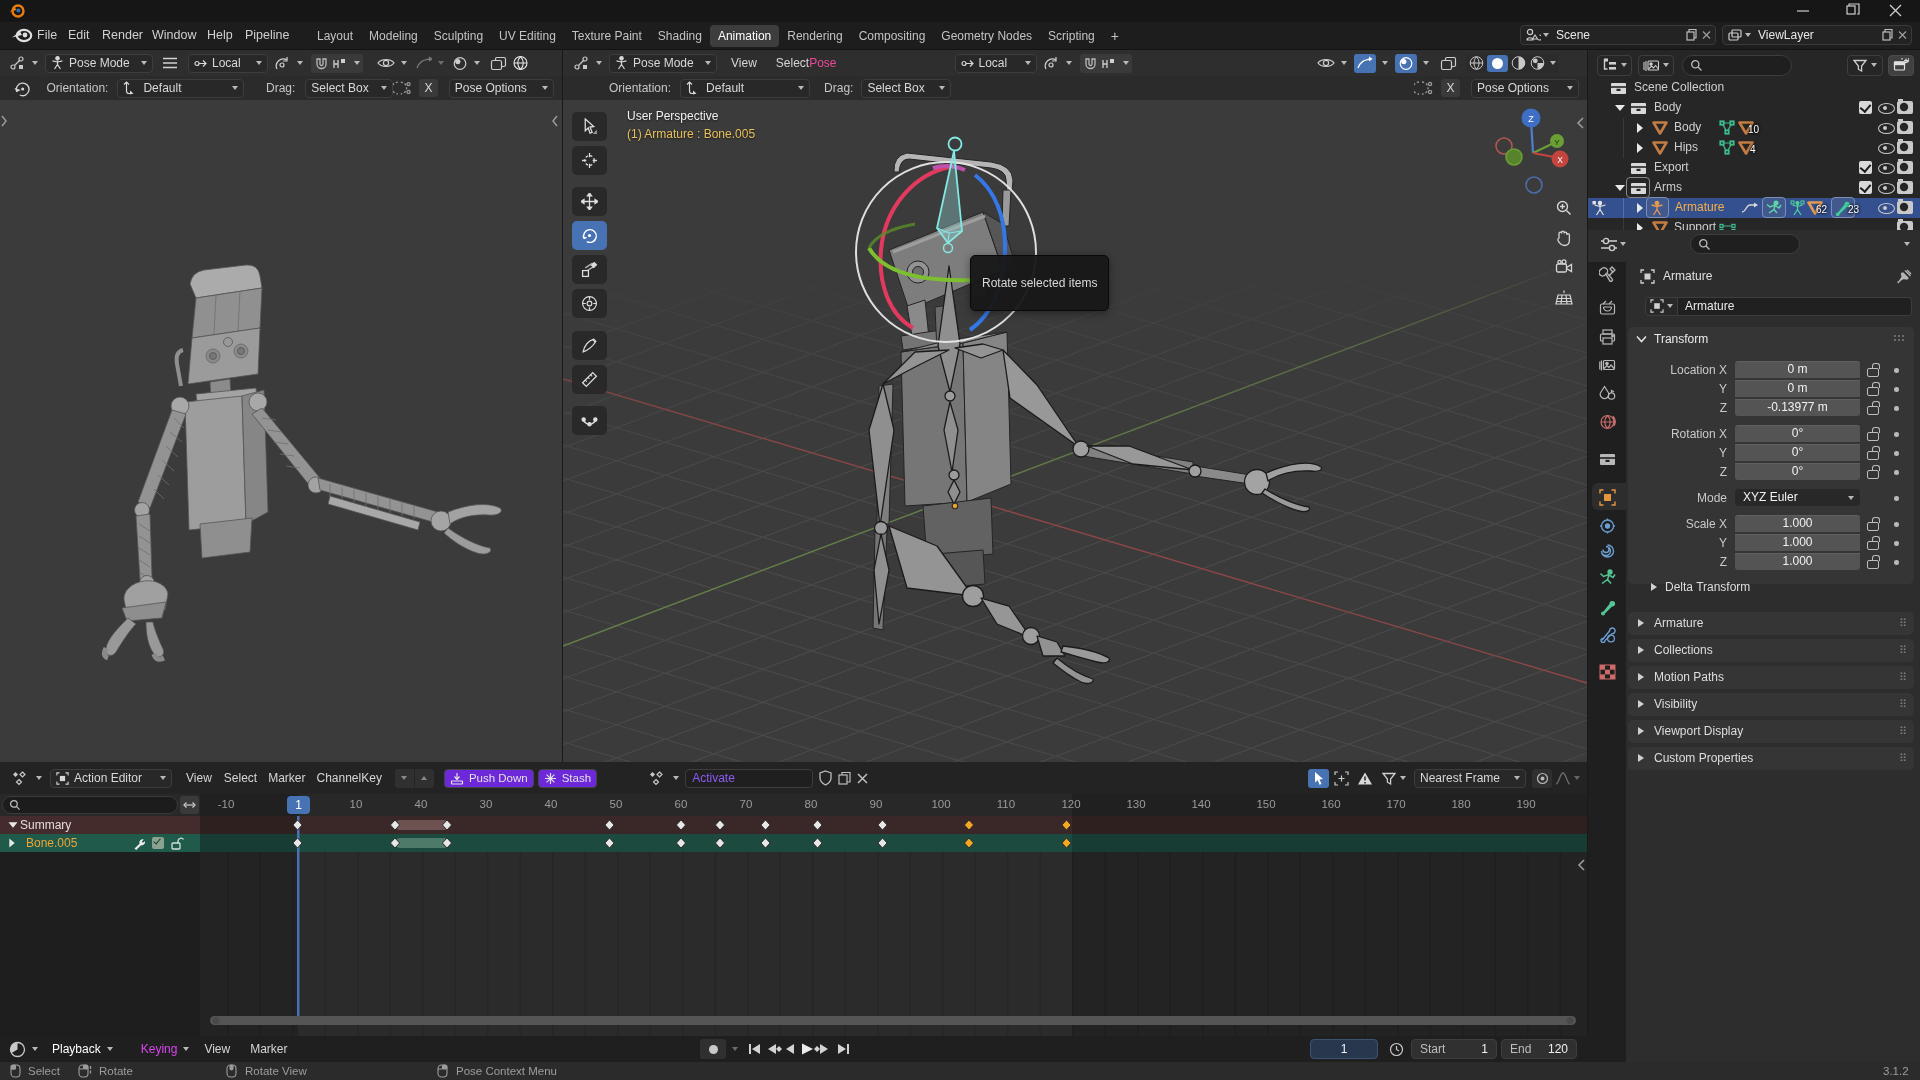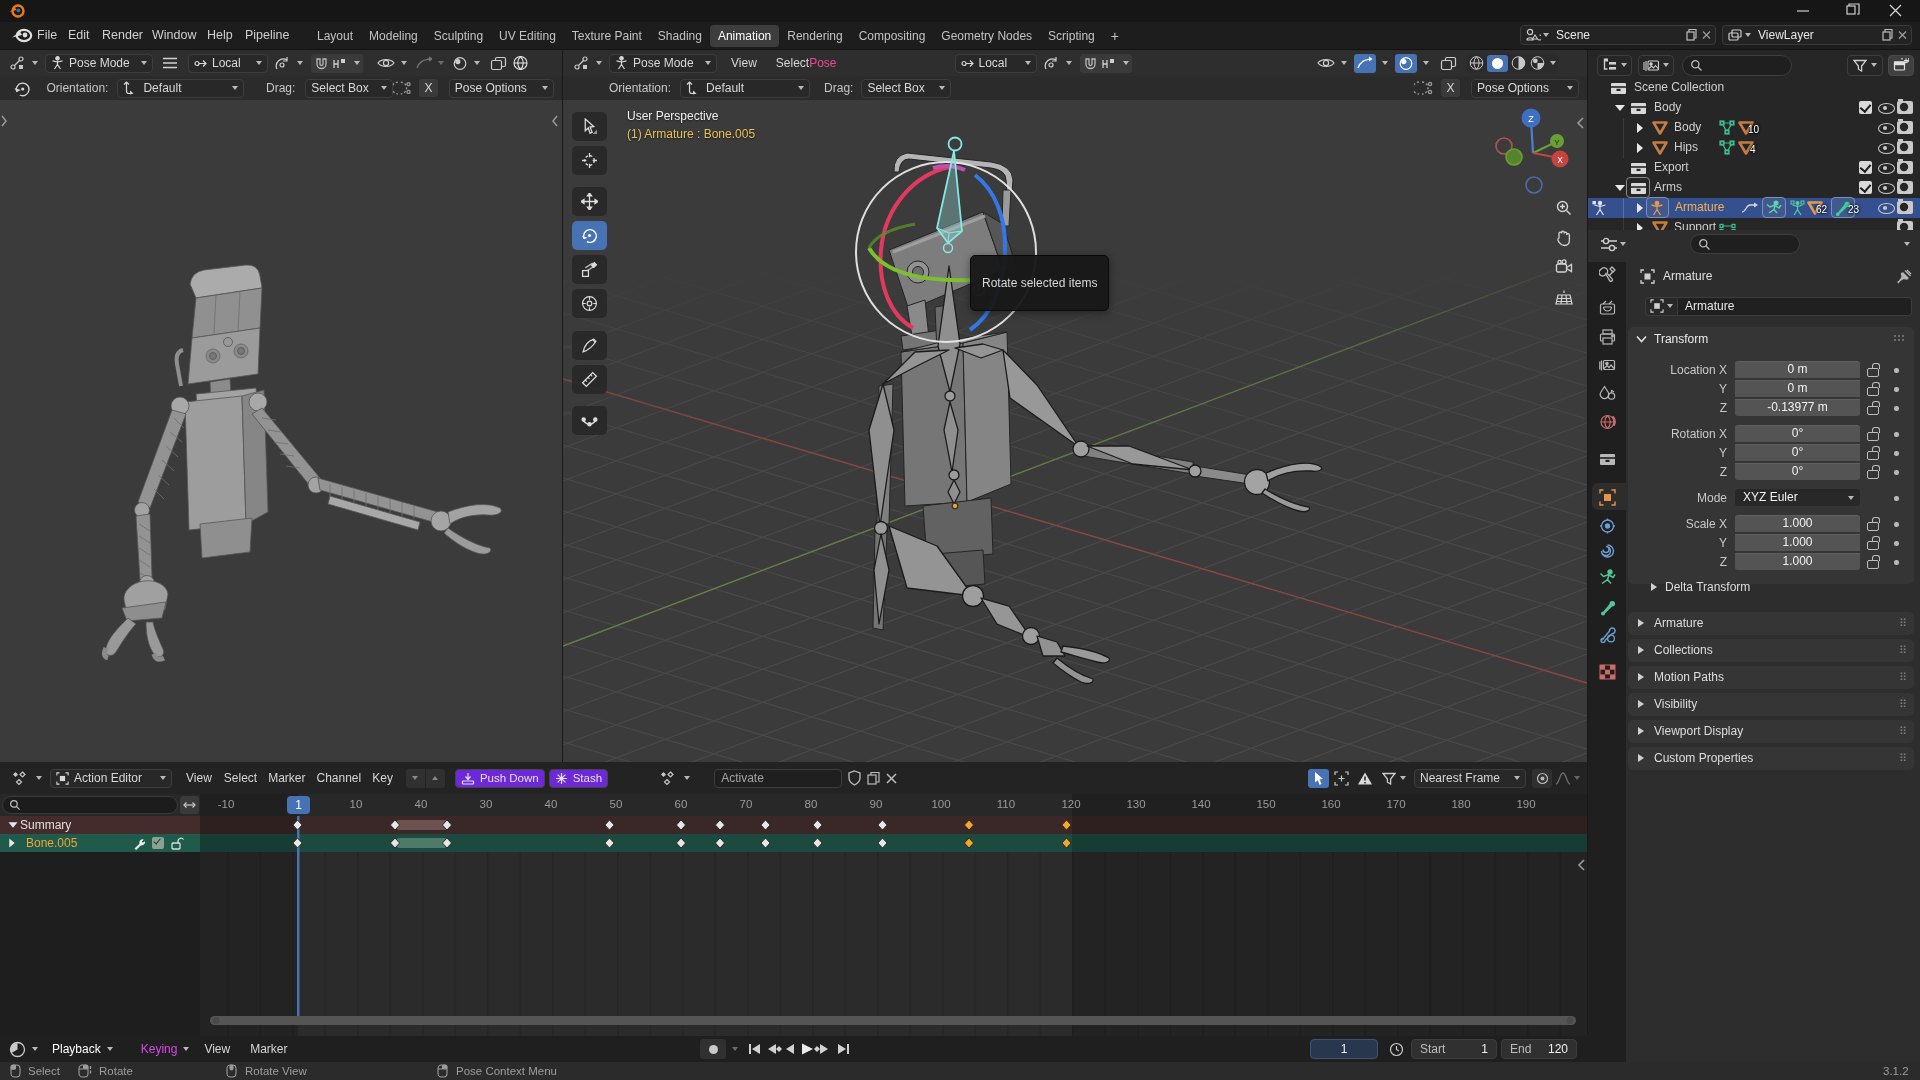--- a/index.html
+++ b/index.html
@@ -1248,21 +1248,21 @@
             <rect x="4.5" y="4.5" width="6" height="6" fill="#d8d8d8" stroke="none"></rect>
           </g>
         </svg>
       <span style="margin-left:5px">Action Editor</span>
         <span class="caret" style="margin-left:auto"></span>
     </div>
     <div style="margin-left:14px;color:#d6d6d6">View</div>
     <div style="margin-left:12px;color:#d6d6d6">Select</div>
     <div style="margin-left:11px;color:#d6d6d6">Marker</div>
     <div style="margin-left:11px;color:#d6d6d6">Channel</div>
-    <div style="margin-left:11px;color:#d6d6d6">Key</div>
+    <div style="color:#d6d6d6">Key</div>
     <div class="row" style="margin-left:13px;background:#303030;border-radius:3px 0 0 3px;width:19px;height:19px;justify-content:center">
         <span class="caret" style="margin:0;border-top-color:#888"></span>
       </div>
     <div class="row" style="margin-left:1px;background:#303030;border-radius:0 3px 3px 0;width:19px;height:19px;justify-content:center">
         <span style="margin:0;width:0;height:0;border-left:3.5px solid transparent;border-right:3.5px solid transparent;border-bottom:4px solid #888"></span>
       </div>
     <div class="btn" style="margin-left:10px">
       <svg width="14" height="13" viewBox="0 0 14 13" style="margin-right:5px">
           <g stroke="#e2e2e2" stroke-width="1.2" fill="none">
             <path d="M7 1 v6 M4.5 4.5 L7 7.5 L9.5 4.5" fill="none"></path>
@@ -1278,21 +1278,21 @@
         </svg>
       Stash</div>
     <svg width="20" height="17" viewBox="0 0 20 17" style="margin-left:50px">
         <g fill="#c8c8c8">
           <path d="M5.5 2 l2.5 2.5 -2.5 2.5 -2.5-2.5 Z"></path>
           <path d="M12.5 2 l2.5 2.5 -2.5 2.5 -2.5-2.5 Z" fill="none" stroke="#c8c8c8" stroke-width="1.2"></path>
           <path d="M9 9.5 l2.5 2.5 -2.5 2.5 -2.5-2.5 Z" fill="none" stroke="#c8c8c8" stroke-width="1.2"></path>
         </g>
       </svg>
       <span class="caret"></span>
-    <div class="row" style="margin-left:24px;width:128px;height:19px;background:#1f1f1f;border:1px solid #3d3d3d;border-radius:4px;padding:0 6px;color:#a3a3a3">Activate</div>
+    <div class="row" style="margin-left:6px;width:128px;height:19px;background:#1f1f1f;border:1px solid #3d3d3d;border-radius:4px;padding:0 6px;color:#8b5cf6">Activate</div>
     <svg width="15" height="16" viewBox="0 0 15 16" style="margin-left:5px">
         <path d="M7.5 1 L13 3 v5 c0 3.5-2.5 5.5-5.5 7 C4.5 13.5 2 11.5 2 8 V3 Z" fill="none" stroke="#bdbdbd" stroke-width="1.3"></path>
       </svg>
     <svg width="15" height="15" viewBox="0 0 15 15" style="margin-left:4px">
         <rect x="2" y="4" width="8" height="9" fill="none" stroke="#bdbdbd" stroke-width="1.2"></rect>
         <path d="M5 4 V1.5 h8 V11 h-3" fill="none" stroke="#bdbdbd" stroke-width="1.2"></path>
       </svg>
     <svg width="13" height="13" viewBox="0 0 13 13" style="margin-left:4px">
         <path d="M2 2 l9 9 M11 2 l-9 9" stroke="#bdbdbd" stroke-width="1.5"></path>
       </svg>

